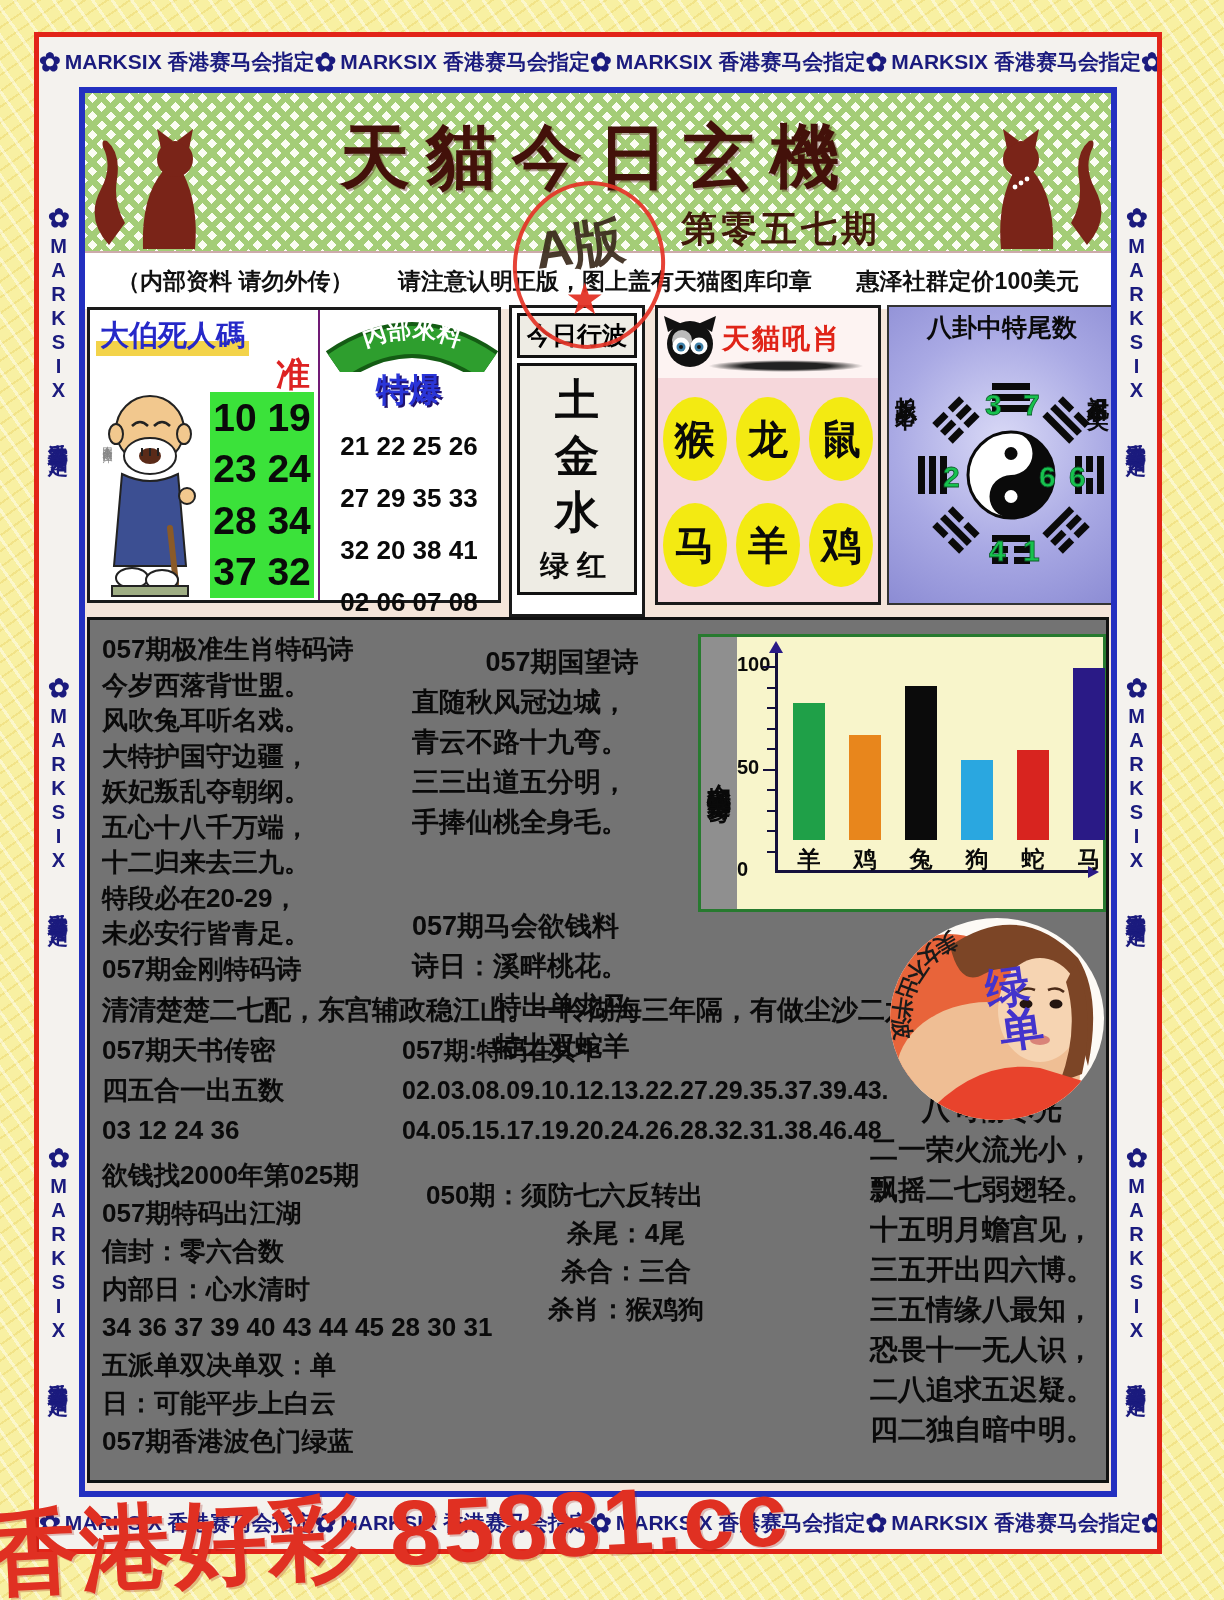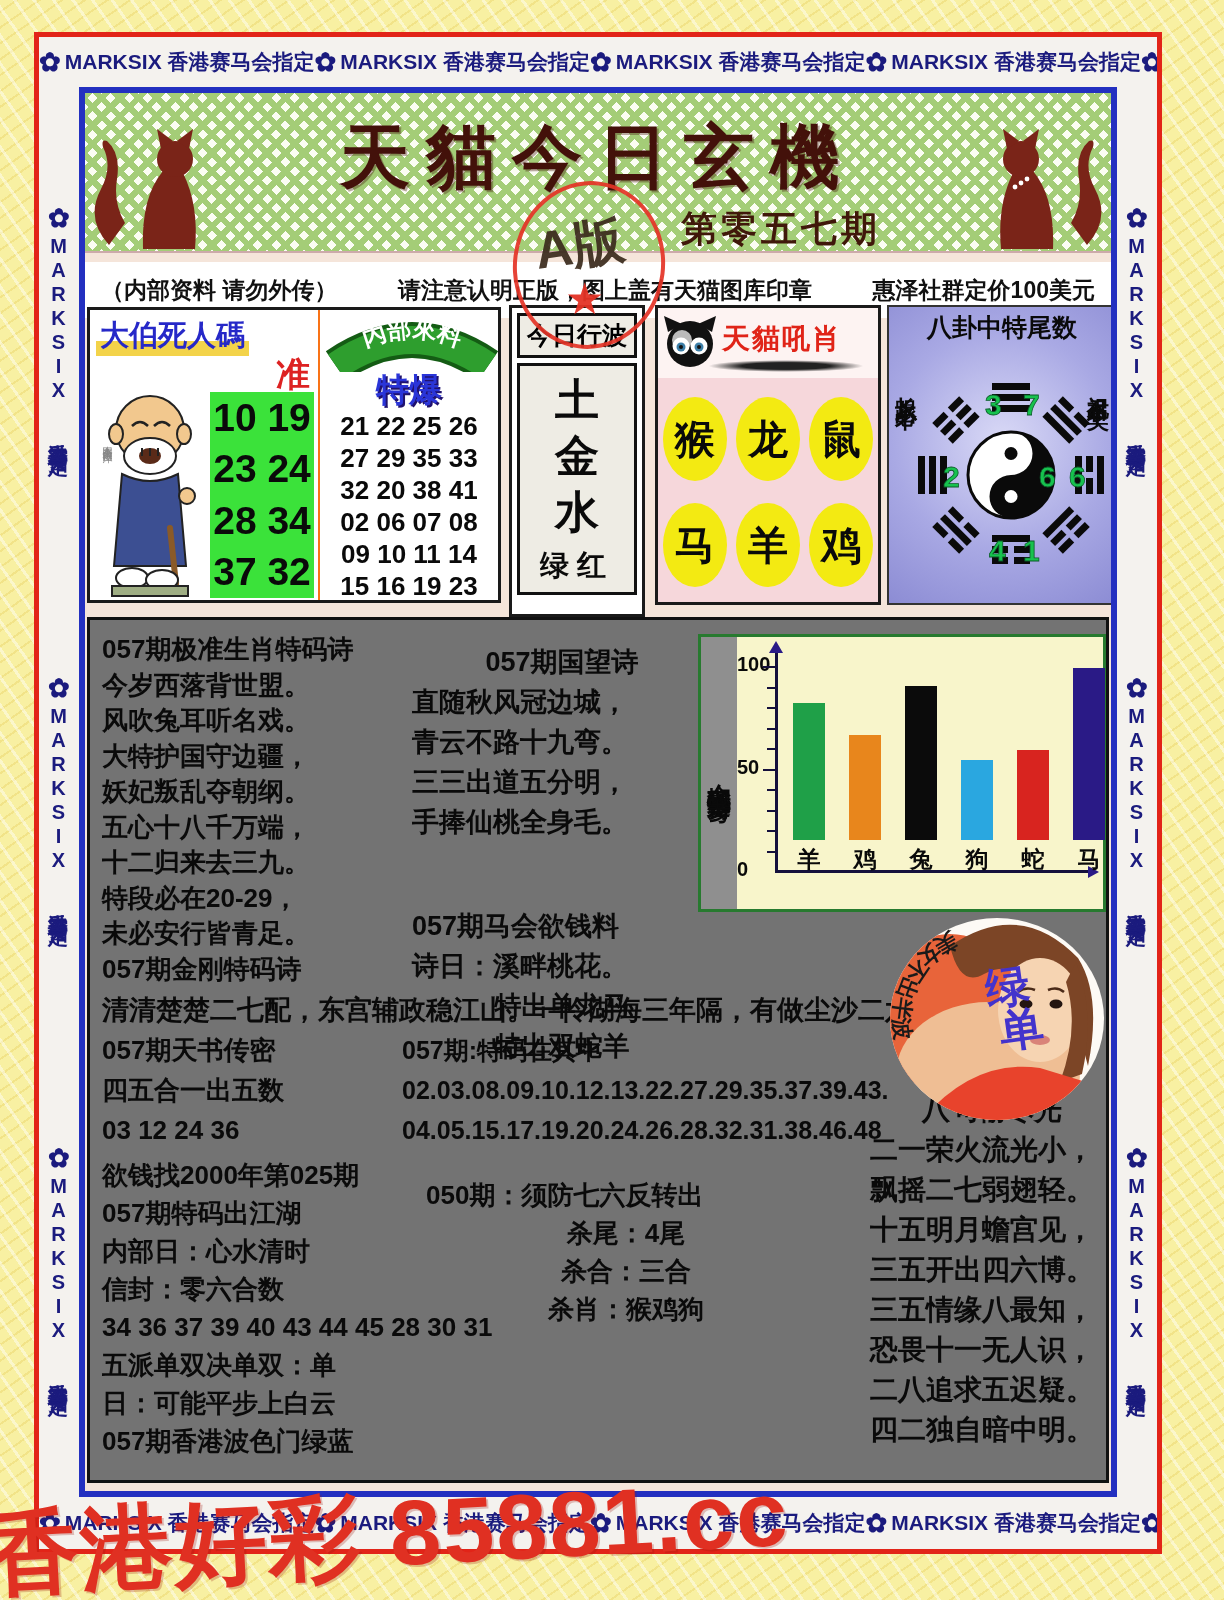--- a/index.html
+++ b/index.html
@@ -44,43 +44,43 @@
   .cat{position:absolute;top:34px;width:126px;height:126px;}
   .cat-l{left:6px;}
   .cat-r{right:6px;transform:scaleX(-1);}
   .issue{position:absolute;left:596px;top:112px;font-size:36px;font-weight:900;color:#40180a;letter-spacing:4px;}
   .stamp{position:absolute;left:428px;top:88px;width:152px;height:168px;z-index:8;}
   .stamp .ring{position:absolute;inset:0;border:4px solid #e43326;border-radius:50%;transform:rotate(7deg);opacity:.92;}
   .stamp .sa{position:absolute;left:22px;top:30px;font-size:52px;font-weight:900;color:#3a2a1c;transform:rotate(-8deg);opacity:.92;}
   .stamp .star{position:absolute;left:52px;top:92px;font-size:44px;color:#e43326;opacity:.95;}
   
   .notice{position:absolute;left:0;top:160px;right:0;height:56px;background:#fff;
-    display:flex;align-items:center;justify-content:space-between;padding:0 16px;box-sizing:border-box;
-    font-size:23px;font-weight:bold;color:#111;margin-top:9px;}
+    display:flex;align-items:center;justify-content:space-between;padding:0 32px;box-sizing:border-box;
+    font-size:23px;font-weight:bold;color:#111;}
   
   .boxrow{position:absolute;left:0;top:212px;right:0;height:302px;}
   .bx{position:absolute;box-sizing:border-box;background:#fff;border:3px solid #1a1a1a;}
   
   .deadbox{left:2px;top:2px;width:414px;height:296px;display:flex;}
-  .db-left{position:relative;width:228px;height:100%;border-right:2px solid #f97316;}
+  .db-left{position:relative;width:228px;height:100%;border-right:2px solid #701a75;}
   .db-title{position:absolute;left:6px;top:6px;font-size:29px;font-weight:900;color:#2628c8;
     background:linear-gradient(transparent 62%, #f3d34a 62%);padding:0 4px;white-space:nowrap;}
   .db-acc{position:absolute;right:8px;top:42px;font-size:34px;font-weight:900;color:#d22;}
   .db-note{position:absolute;left:10px;top:128px;writing-mode:vertical-rl;text-orientation:upright;
     font-size:10px;color:#888;letter-spacing:1px;}
   .oldman{position:absolute;left:2px;top:78px;width:120px;height:212px;}
   .db-green{position:absolute;left:120px;top:82px;width:104px;height:206px;background:#3be23a;
     display:flex;flex-direction:column;justify-content:space-around;align-items:center;}
   .db-green div{font-size:39px;font-weight:900;color:#0a0a0a;white-space:nowrap;text-align:right;}
   .db-right{position:relative;flex:1;height:100%;}
   .arcbanner{position:absolute;left:4px;top:4px;width:176px;height:58px;}
   .tebao{position:absolute;left:0;right:0;top:58px;text-align:center;font-size:33px;font-weight:900;
     color:#2a35d8;text-shadow:2px 2px 0 #20126e;}
   .insider-rows{position:absolute;left:0;right:0;top:100px;}
-  .insider-rows div{font-size:26px;font-weight:900;color:#0a0a0a;text-align:center;line-height:32px;white-space:nowrap;}
+  .insider-rows div{font-size:26px;font-weight:900;color:#0a0a0a;text-align:center;line-height:32px;white-space:nowrap;margin-top:20px;}
   
   .wavebox{left:424px;top:0;width:136px;height:312px;padding:5px;background:#fff;}
   .wv-h{border:3px solid #111;text-align:center;font-size:25px;font-weight:900;padding:3px 0;background:#eeece4;}
   .wv-b{border:3px solid #111;margin-top:5px;height:232px;background:#eeece4;
     display:flex;flex-direction:column;align-items:center;justify-content:space-between;padding:6px 0;box-sizing:border-box;}
   .wv-b .ch div{font-size:44px;font-weight:900;line-height:56px;text-align:center;color:#0a0a0a;}
   .wv-f{font-size:29px;font-weight:900;letter-spacing:8px;color:#0a0a0a;}
   
   .zodiacbox{left:570px;top:0;width:226px;height:300px;background:#f6d7db;}
   .zd-head{position:relative;height:70px;background:#fdf3f2;}
@@ -437,22 +437,22 @@
         </div>
       <div class="tl wideline">清清楚楚二七配，东宫辅政稳江山。一怜湖海三年隔，有做尘沙二六行。</div>
       <div class="tl pairs">
         <div><span class="a">057期天书传密</span><span class="b">057期:特码在其中</span></div>
         <div><span class="a">四五合一出五数</span><span class="b">02.03.08.09.10.12.13.22.27.29.35.37.39.43.</span></div>
         <div><span class="a">03 12 24 36</span><span class="b">04.05.15.17.19.20.24.26.28.32.31.38.46.48</span></div>
       </div>
       <div class="tl left2">
           <div>欲钱找2000年第025期</div>
           <div>057期特码出江湖</div>
+          <div>信封：零六合数</div>
           <div>内部日：心水清时</div>
-          <div>信封：零六合数</div>
           <div>34 36 37 39 40 43 44 45 28 30 31</div>
           <div>五派单双决单双：单</div>
           <div>日：可能平步上白云</div>
           <div>057期香港波色门绿蓝</div>
         </div>
       <div class="tl mid1">
           <div>057期国望诗</div>
           <div>直随秋风冠边城，</div>
           <div>青云不路十九弯。</div>
           <div>三三出道五分明，</div>

